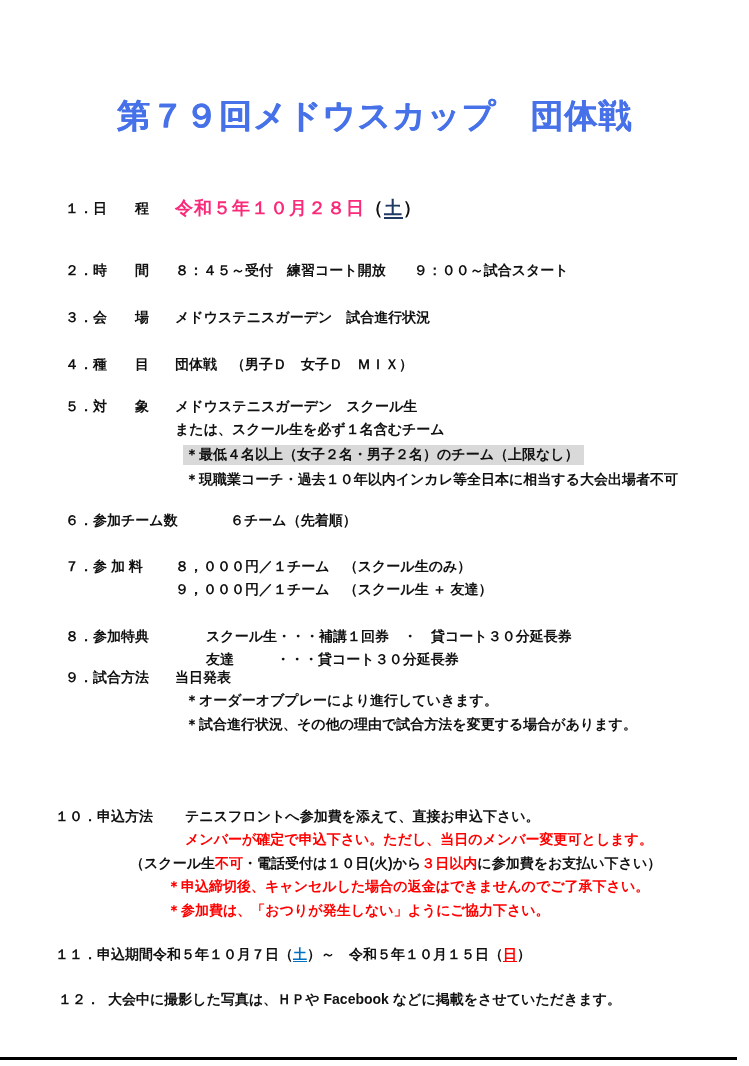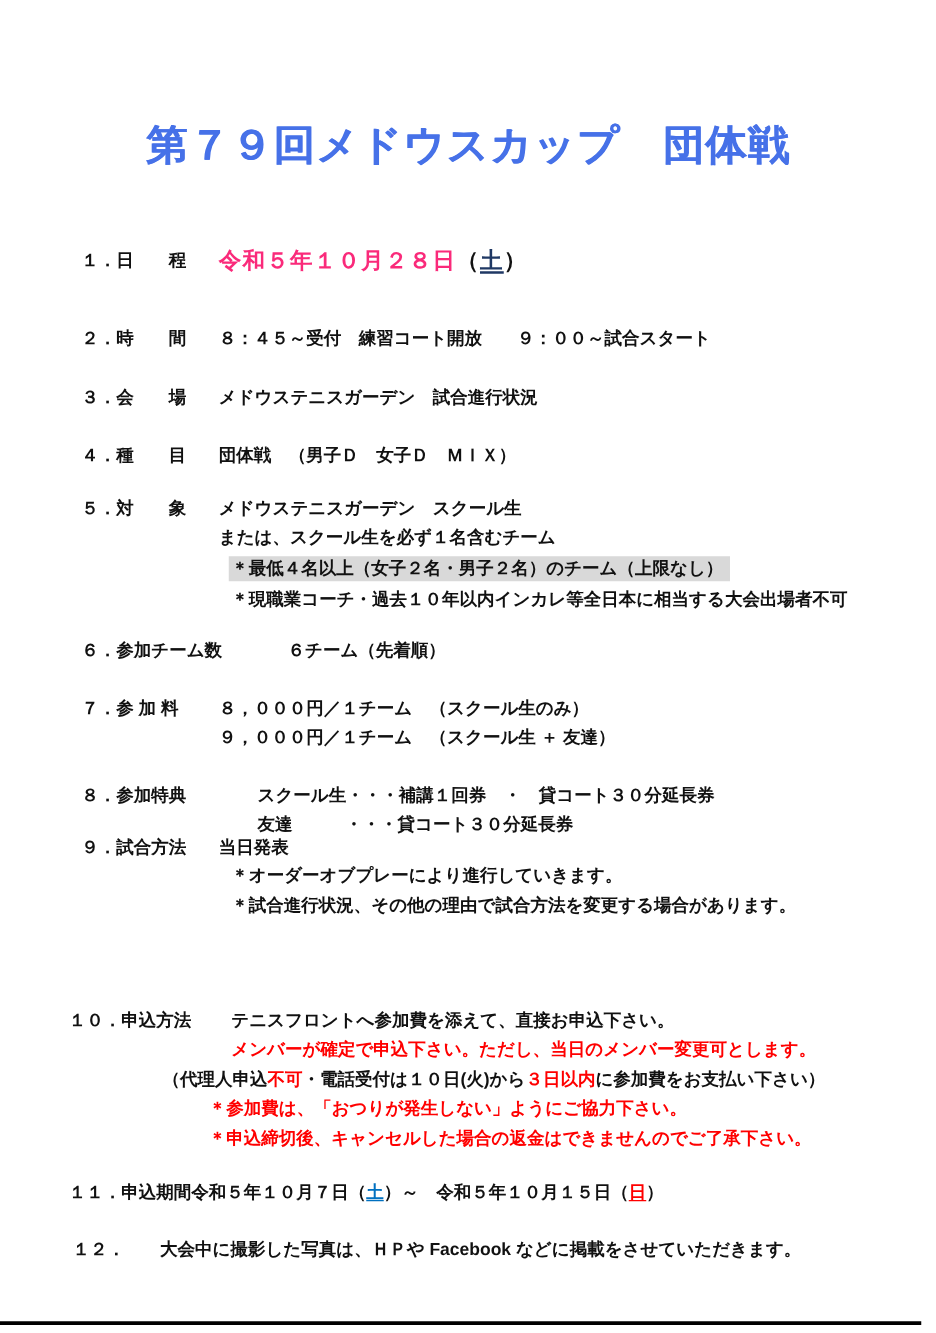--- a/index.html
+++ b/index.html
@@ -43,22 +43,22 @@
   .r-venue      { top:309px; }
   .r-category   { top:356px; }
   .r-elig       { top:398px; }
   .r-teams      { top:512px; }  .r-teams .lbl { flex-basis:165px; }
   .r-fee        { top:558px; }
   .r-perks      { top:628px;gap:31px; }
   .r-method     { top:669px;justify-content:center; }
   .r-apply      { top:808px; left:55px; } .r-apply .lbl { flex-basis:130px; }
   .r-apply .l3  { margin-left:-55px; }
   .r-apply .l4, .r-apply .l5 { margin-left:-18px; }
-  .r-period     { top:946px; left:55px;font-family:Liberation Serif, serif; } .r-period .lbl { flex-basis:90px; }
-  .r-photo      { top:991px; left:58px;gap:20px; }
+  .r-period     { top:946px; left:55px; } .r-period .lbl { flex-basis:90px; }
+  .r-photo      { top:991px; left:58px; }
   .r-photo .num { font-size:14px; line-height:17px; margin-right:8px; white-space:nowrap; }
 
   .footer-rule {
     position:absolute; left:0; top:1057px; width:737px; height:3px;
     background:#000;
   }
 </style>
 </head>
 <body>
 
@@ -132,23 +132,23 @@
     <div class="line ind">＊オーダーオブプレーにより進行していきます。</div>
     <div class="line ind">＊試合進行状況、その他の理由で試合方法を変更する場合があります。</div>
   </div>
 </div>
 
 <div class="row r-apply">
   <span class="lbl">１０．申込方法</span>
   <div class="content">
     <div class="line l1">テニスフロントへ参加費を添えて、直接お申込下さい。</div>
     <div class="line l2 red">メンバーが確定で申込下さい。ただし、当日のメンバー変更可とします。</div>
-    <div class="line l3"><span class="seg-black">（代理人申込</span><span class="seg-red">不可</span><span class="seg-black">・電話受付は１０日(火)から</span><span class="seg-red">３日以内</span><span class="seg-black">に参加費をお支払い下さい）</span></div>
+    <div class="line l3"><span class="seg-black">（スクール生</span><span class="seg-red">不可</span><span class="seg-black">・電話受付は１０日(火)から</span><span class="seg-red">３日以内</span><span class="seg-black">に参加費をお支払い下さい）</span></div>
+    <div class="line l4 red">＊申込締切後、キャンセルした場合の返金はできませんのでご了承下さい。</div>
     <div class="line l5 red">＊参加費は、「おつりが発生しない」ようにご協力下さい。</div>
-    <div class="line l4 red">＊申込締切後、キャンセルした場合の返金はできませんのでご了承下さい。</div>
   </div>
 </div>
 
 <div class="row r-period">
   <span class="lbl">１１．申込期間</span>
   <div class="content">
     <div class="line"><span class="seg-black">令和５年１０月７日（</span><span class="seg-blue-underline">土</span><span class="seg-black">）～　令和５年１０月１５日（</span><span class="seg-red-underline">日</span><span class="seg-black">）</span></div>
   </div>
 </div>
 

